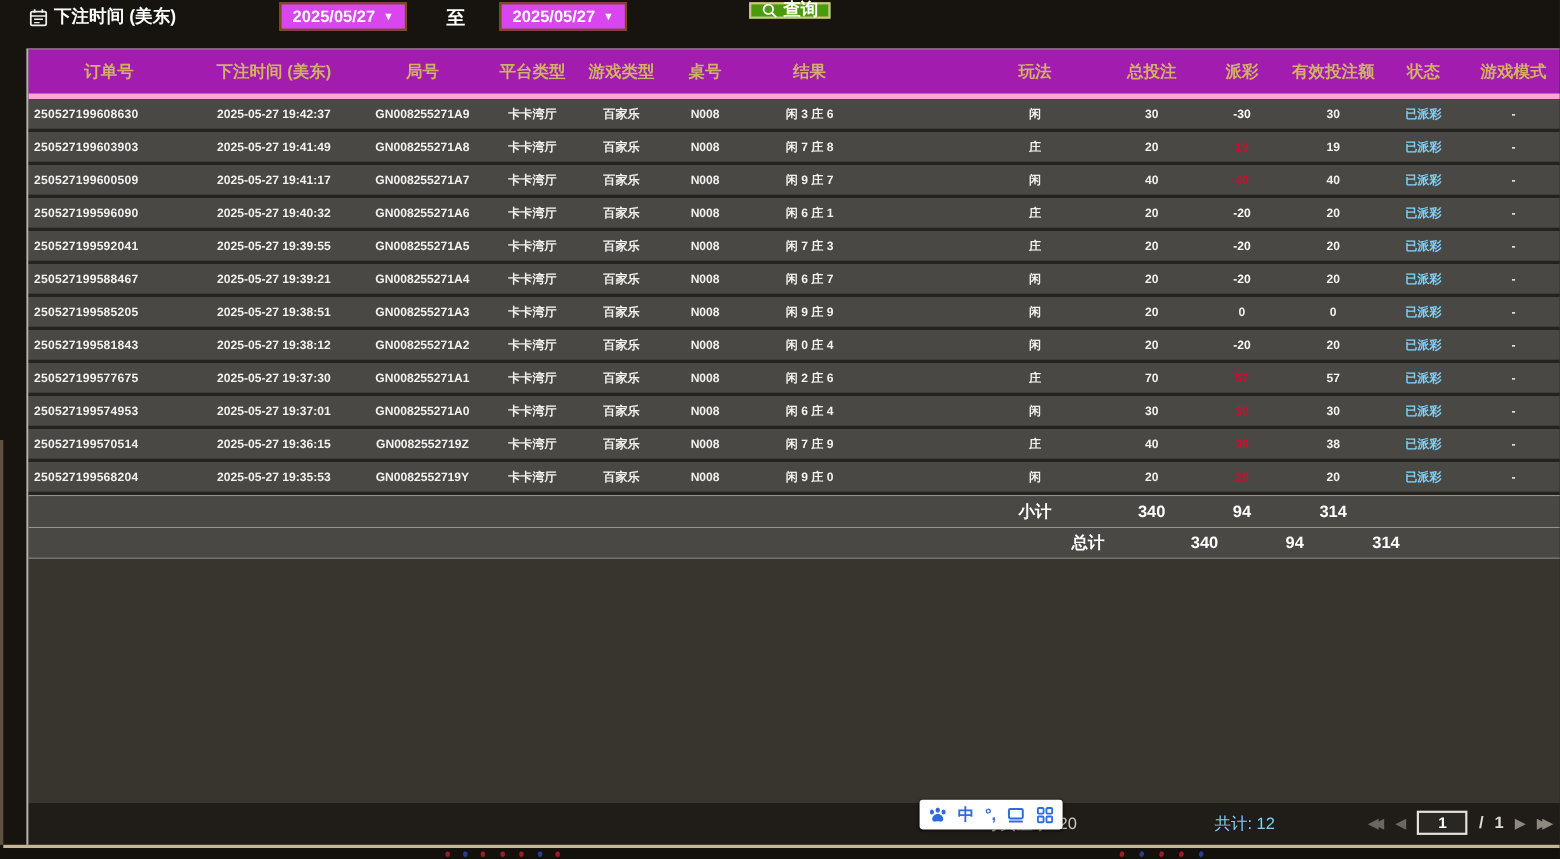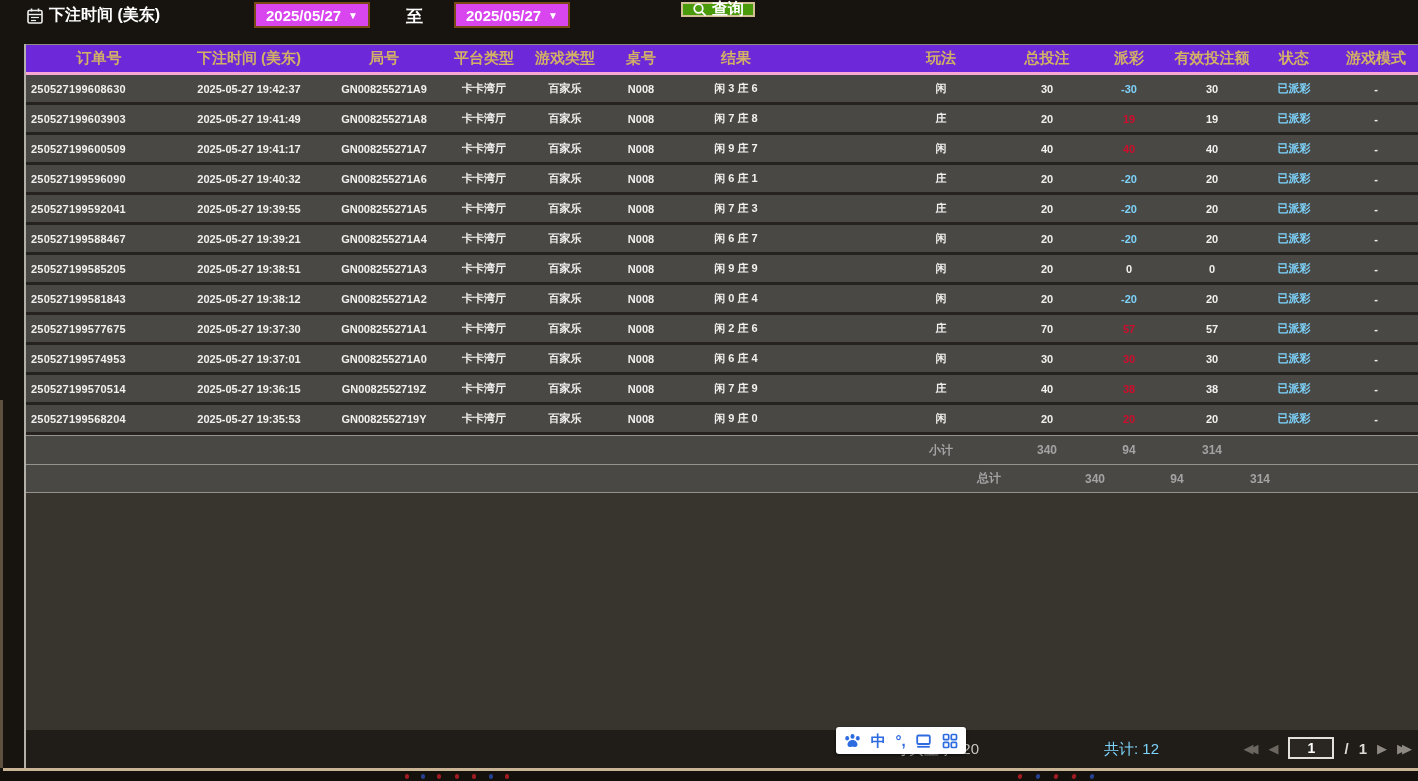--- a/index.html
+++ b/index.html
@@ -18,38 +18,38 @@
   .date-select .arrow { font-size:10px; color:#fff; }
   #date-from { left:254px; } #date-to { left:454px; }
   .to-label { position:absolute; left:406px; top:5px; color:#fff; font-size:17px; font-weight:700; }
   .query-btn { position:absolute; left:681px; top:2px; height:15px; padding:0 9px;
     background:#4a9b0c; border:2px solid #d0c094; color:#fff; font-size:16px; font-weight:700;
     display:flex; align-items:center; gap:4px; cursor:pointer; }
   
   :root { --cols: 146px 154px 116px 84px 78px 74px 116px 82px 130px 82px 82px 84px 80px 1fr; }
   .panel { position:absolute; left:24px; top:44px; width:1394px; height:724px;
     border-left:2px solid #b3b0aa; background:#38352f; display:flex; flex-direction:column; }
-  .thead { display:grid; grid-template-columns:var(--cols); height:31px;
-    background:#6d28d9; border-top:1px solid #8f8c85; border-bottom:3px solid #f9a8d4;
+  .thead { display:grid; grid-template-columns:var(--cols); height:46px;
+    background:#a21caf; border-top:1px solid #8f8c85; border-bottom:5px solid #f9a8d4;
     align-items:center; color:#d2b166; font-weight:700; font-size:15px; }
   .thead span { text-align:center; }
   .row { display:grid; grid-template-columns:var(--cols); height:30px; background:#4a4845;
     border-bottom:3px solid #252220; align-items:center; color:#f2f1ef; font-weight:700; font-size:11px; }
   .cell { text-align:center; white-space:nowrap; overflow:hidden; }
   .cell.order { text-align:left; padding-left:5px; letter-spacing:0.2px; }
   .c-red   { color:#cf0d2c; }
-  .c-green { color:#7dd3fc; }
+  .c-green { color:#ffffff; }
   .c-white { color:#f2f1ef; }
   .c-status{ color:#7dd3fc; }
   .play { width:16px; height:16px; border-radius:50%; margin:0 auto; position:relative; cursor:pointer;
     background:radial-gradient(circle at 38% 32%, #ff5555 0%, #e80707 55%, #b40000 100%); }
   .play::after { content:""; position:absolute; left:6px; top:4px;
     border-left:6px solid #fff; border-top:4px solid transparent; border-bottom:4px solid transparent; }
   .total-row { display:grid; grid-template-columns:var(--cols); height:29px; background:#4a4845;
-    border-top:1px solid #96938c; align-items:center; color:#a3a3a3; font-weight:700; font-size:12px; }
+    border-top:1px solid #96938c; align-items:center; color:#ffffff; font-weight:700; font-size:15px; }
   .total-row.grand { border-bottom:1px solid #96938c;padding-left:48px; }
   .total-row span { text-align:center; }
   .t-label { grid-column:9; } .t-bet { grid-column:10; } .t-pay { grid-column:11; } .t-valid { grid-column:12; }
   .empty-area { flex:1 1 auto; background:#38352f; }
   
   .footerbar { position:relative; height:38px; background:#201d18; }
   .per-page { position:absolute; left:868px; top:10px; color:#c9c7c2; font-size:15px; }
   .grand-count { position:absolute; left:1078px; top:10px; color:#7dd3fc; font-size:15px; }
   .pager { position:absolute; right:6px; top:7px; display:flex; align-items:center; gap:10px;
     color:#8d8982; font-size:13px; }

